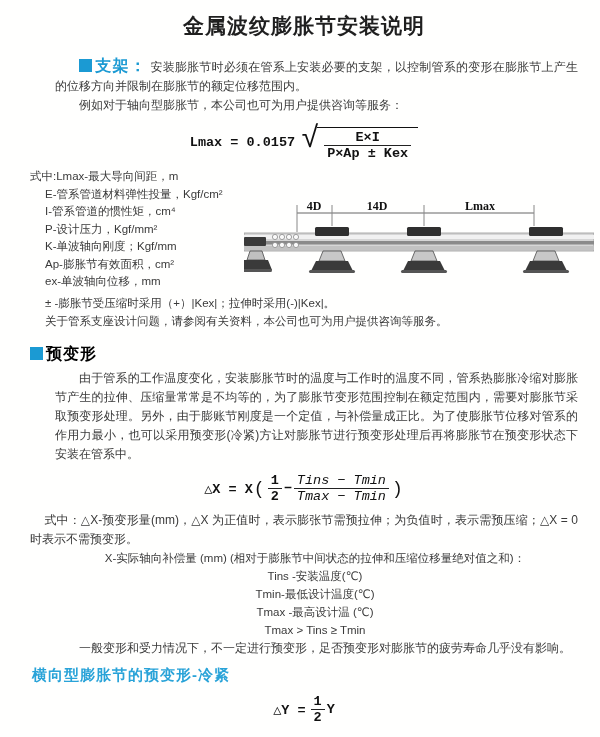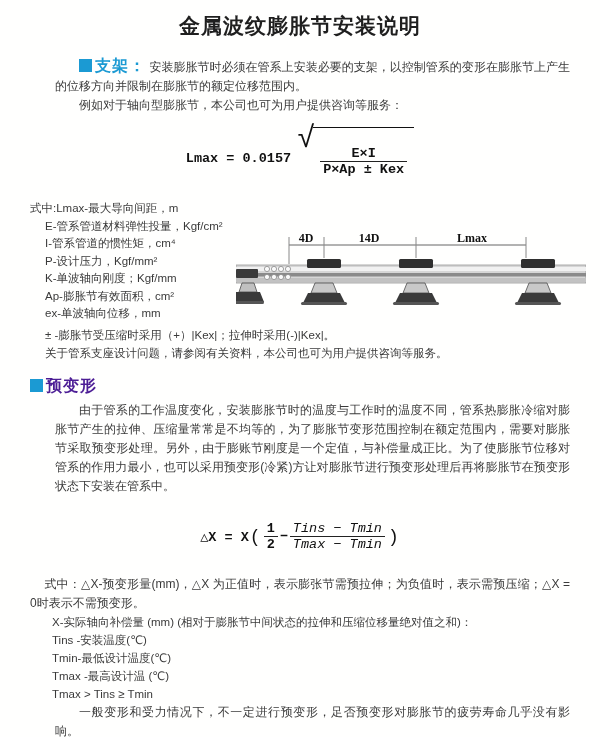--- a/index.html
+++ b/index.html
@@ -4,67 +4,67 @@
 <style>
   html,body{margin:0;padding:0;background:#fff;}
   .page{
     position:relative;
     width:600px;height:737px;
     background:#fffffe;
     overflow:hidden;
     font-family:"Liberation Sans","DejaVu Sans",sans-serif;
     color:#333;
     box-sizing:border-box;
-    padding:0 30px 0 30px;
+    padding:0 22px 0 30px;
   }
   .title{
     text-align:center;
     font-size:21px;
     font-weight:bold;
     color:#1f1f1f;
     letter-spacing:1px;
     margin:12px 0 16px 0;
   }
   .body{font-size:12px;line-height:19px;text-align:justify;margin:0;color:#3a3a3a;}
   .indent2{text-indent:2em;margin-left:25px;}
   .indent1{text-indent:1.2em;}
   .sq{
     display:inline-block;width:13px;height:13px;
     background:#1b9ad3;margin-right:3px;vertical-align:-1px;
   }
   .sec-title{color:#1b9ad3;font-size:16px;font-weight:bold;letter-spacing:1px;}
   .sec-h{margin:14px 0 4px 0;}
-  .sec-h .sec-title{color:#4c1d95;font-family:Liberation Serif, serif;}
+  .sec-h .sec-title{color:#000000;font-family:Liberation Serif, serif;}
   .sub-h{
     color:#29a3d8;font-size:15px;font-weight:bold;letter-spacing:1px;
     margin:8px 0 4px 26px;
   }
   .sub-h.flush{margin-left:2px;}
   
   .fml-wrap{text-align:center;margin:9px 0 7px 0;}
   .fml{
     display:inline-flex;align-items:center;
     font-family:Liberation Mono, monospace;
     font-size:13.5px;font-weight:bold;color:#111;
   }
-  .frac{display:inline-flex;flex-direction:column;text-align:center;vertical-align:middle;margin:16px 2px;}
+  .frac{display:inline-flex;flex-direction:column;text-align:center;vertical-align:middle;margin:0 2px;}
   .frac .fn{display:block;border-bottom:1px solid #222;padding:0 3px;line-height:15px;}
   .frac .fd{display:block;padding:0 3px;line-height:15px;}
   .frac.it{font-style:italic;font-weight:normal;}
   .sqrt{display:inline-flex;align-items:flex-start;margin-left:6px;}
   .rad{font-size:30px;line-height:30px;font-weight:normal;margin-right:-2px;}
   .sqrt-body{border-top:1.5px solid #111;padding:2px 5px 0 5px;margin-top:3px;}
   .paren{font-size:18px;font-weight:normal;margin:0 1px;}
   
   .defs{position:relative;margin-top:3px;min-height:126px;}
   .def-line{font-size:11.5px;line-height:17.5px;color:#3a3a3a;white-space:nowrap;}
   .def-sub{padding-left:15px;}
   .diagram{position:absolute;top:31px;right:-16px;width:350px;height:95px;}
   .note-line{font-size:11.5px;line-height:18px;color:#3a3a3a;padding-left:15px;}
-  .plain-line{font-size:11.5px;line-height:18px;color:#3a3a3a;padding-left:22px;}
+  .plain-line{font-size:11.5px;line-height:18px;color:#3a3a3a;padding-left:22px;text-align:center;}
 </style>
 </head>
 <body>
 
 <div class="page">
 
   <div class="title">金属波纹膨胀节安装说明</div>
 
   <p class="body indent2">
     <span>

